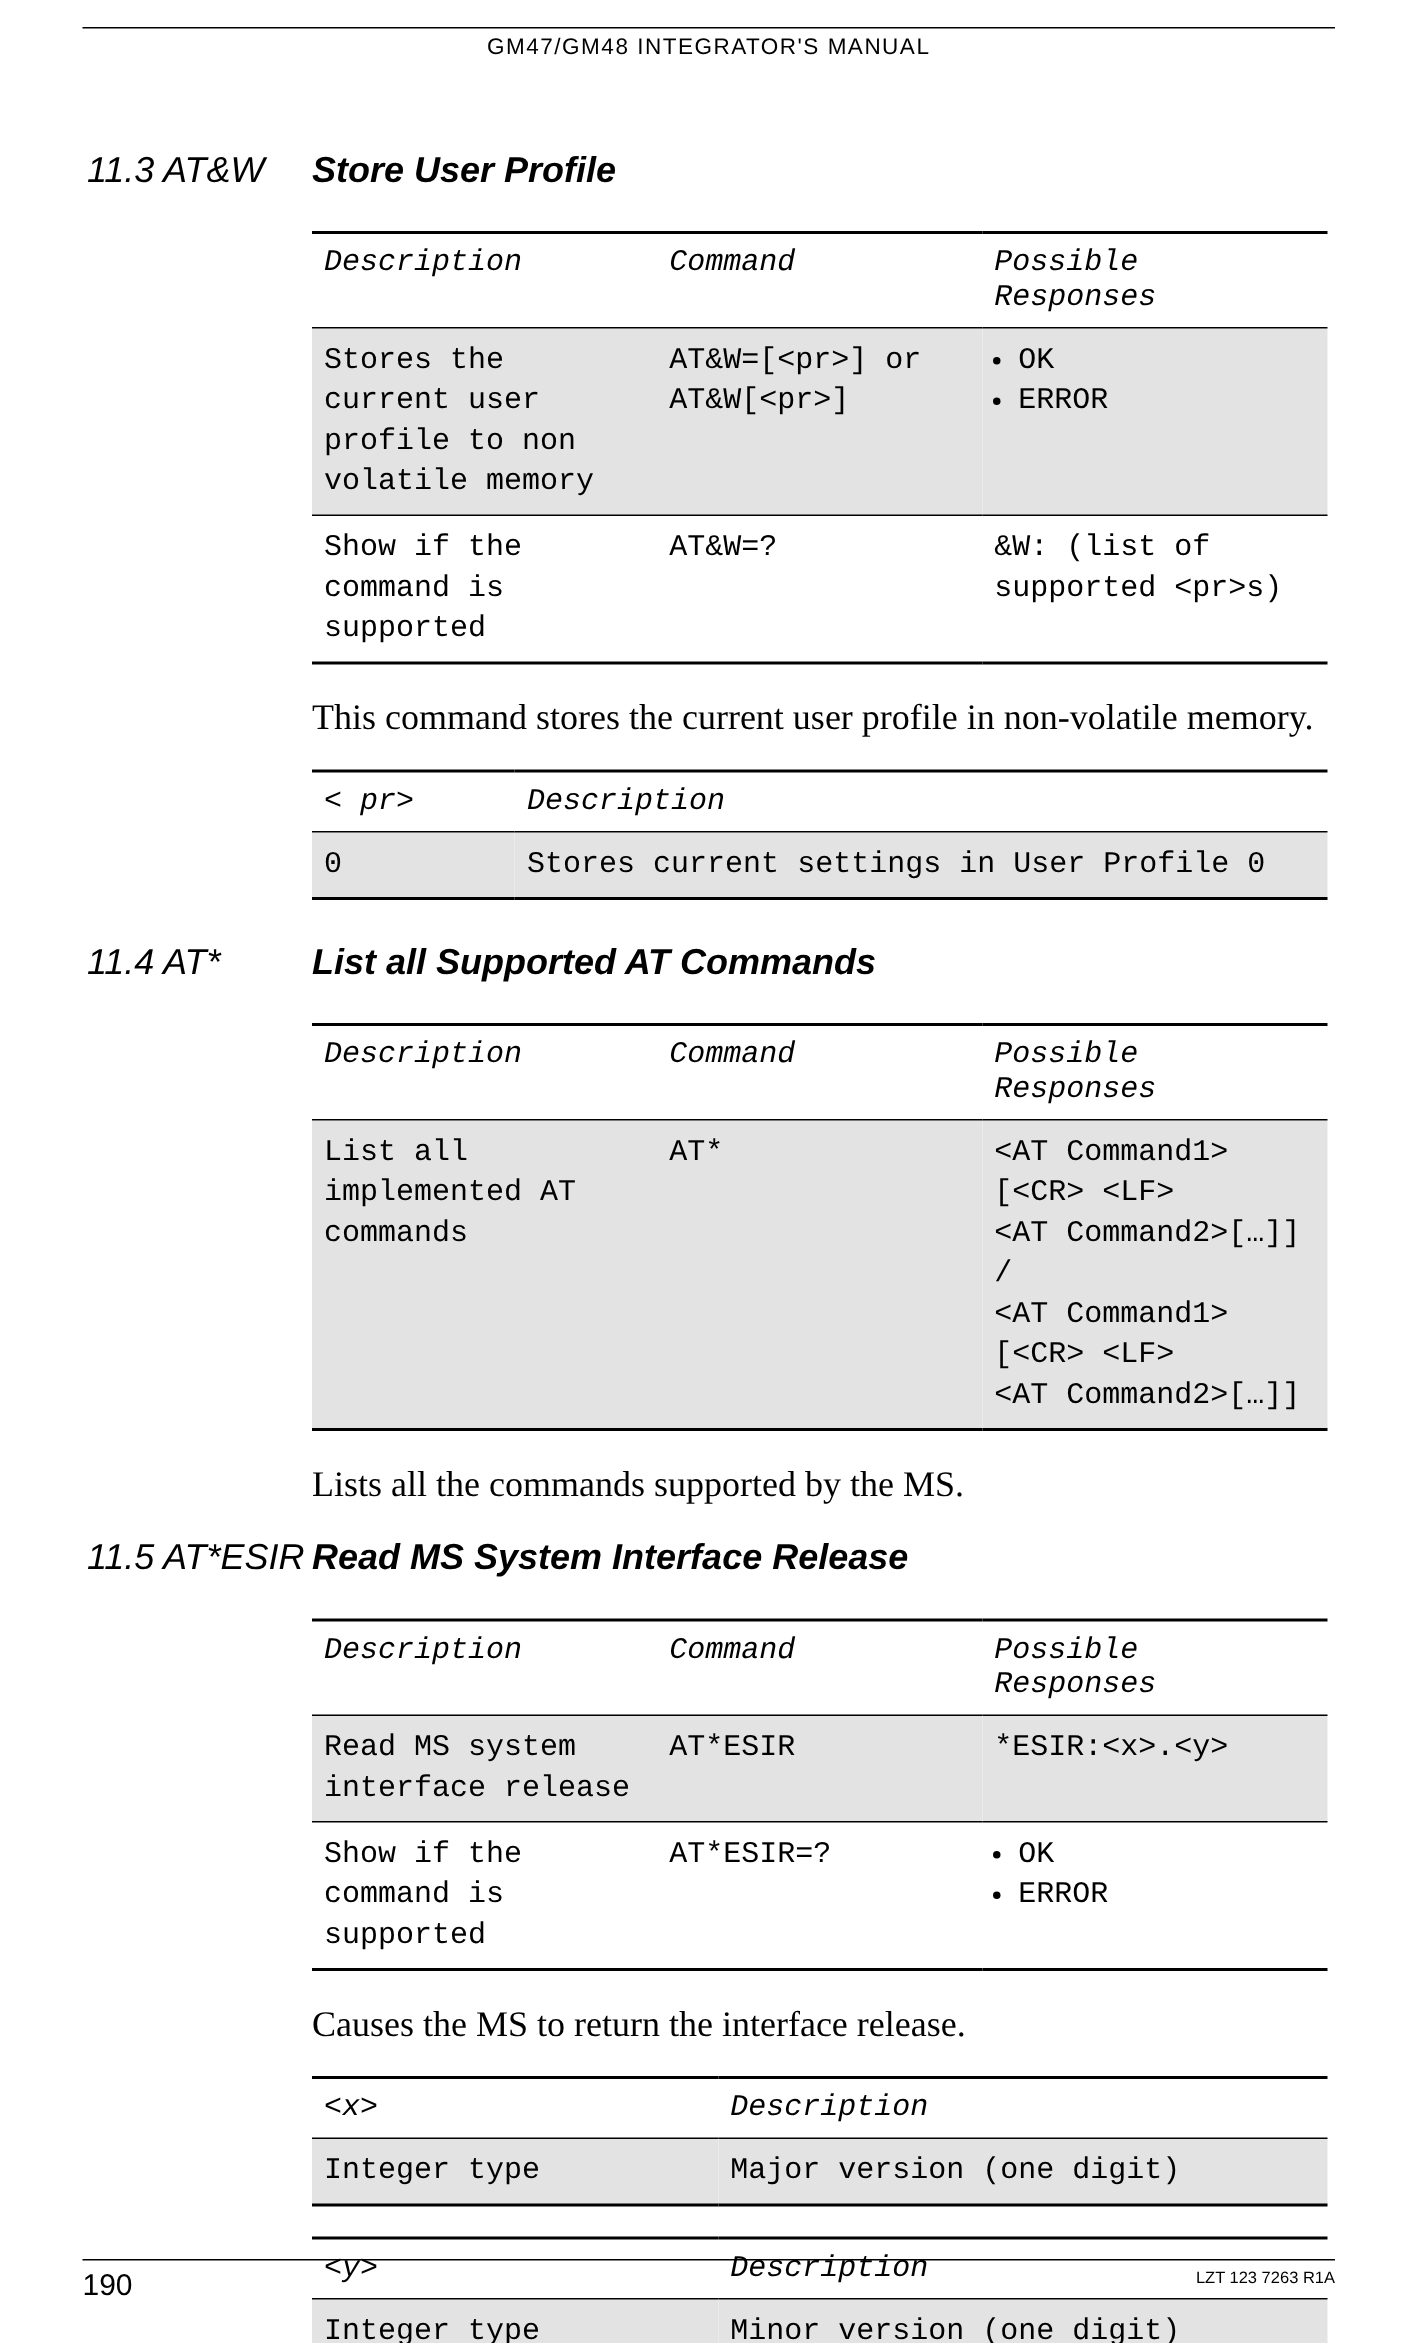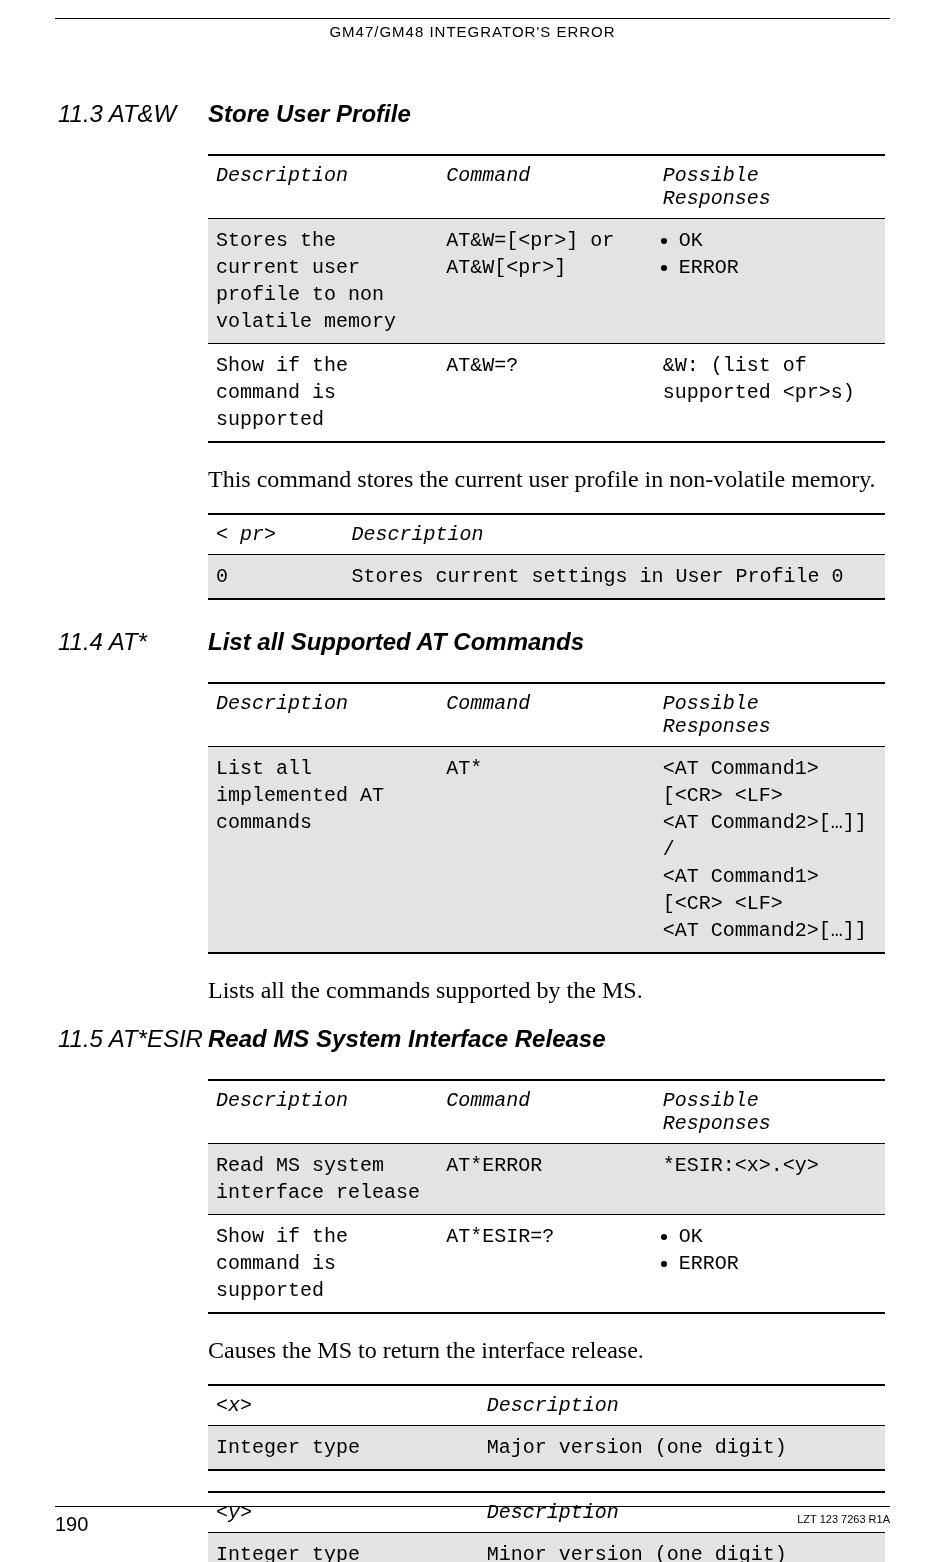--- a/index.html
+++ b/index.html
@@ -113,21 +113,21 @@
   .footer .doc {
     float: right;
     font-size: 11px;
   }
 </style>
 </head>
 <body>
 
 <div class="page">
   <div class="topline"></div>
-  <div class="header">GM47/GM48 INTEGRATOR'S ERROR</div>
+  <div class="header">GM47/GM48 INTEGRATOR'S MANUAL</div>
 
   <div class="content">
 
     <div class="sec-row">
       <div class="sec-num">11.3 AT&amp;W</div>
       <h2 class="sec-title">Store User Profile</h2>
     </div>
 
     <table class="cmd">
       <colgroup>
@@ -233,21 +233,21 @@
       <thead>
         <tr>
           <th>Description</th>
           <th>Command</th>
           <th>Possible Responses</th>
         </tr>
       </thead>
       <tbody>
         <tr class="shade">
           <td>Read MS system interface release</td>
-          <td>AT*ERROR</td>
+          <td>AT*ESIR</td>
           <td>*ESIR:&lt;x&gt;.&lt;y&gt;</td>
         </tr>
         <tr>
           <td>Show if the command is supported</td>
           <td>AT*ESIR=?</td>
           <td>
             <ul class="resp">
               <li>OK</li>
               <li>ERROR</li>
             </ul>

